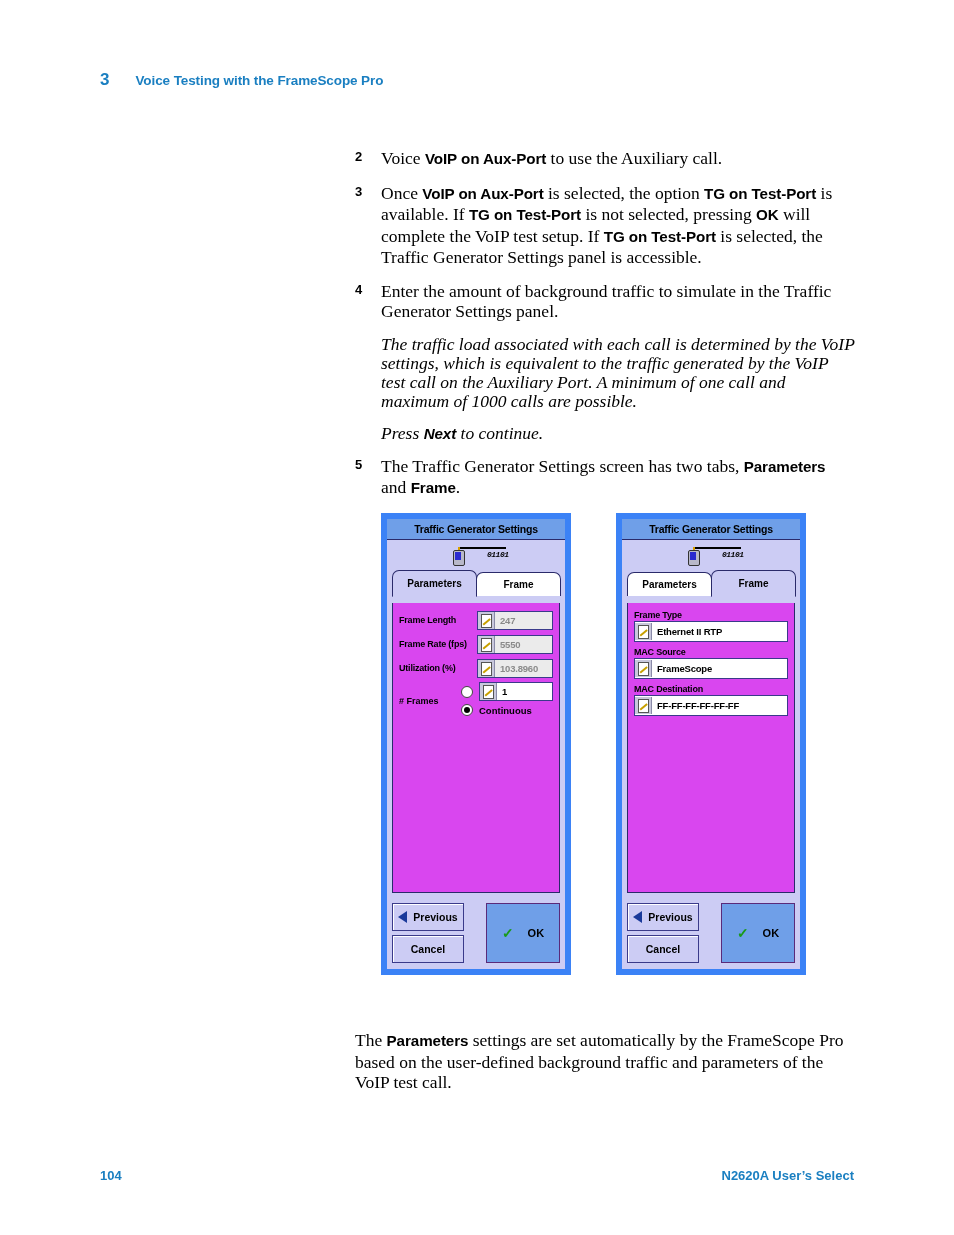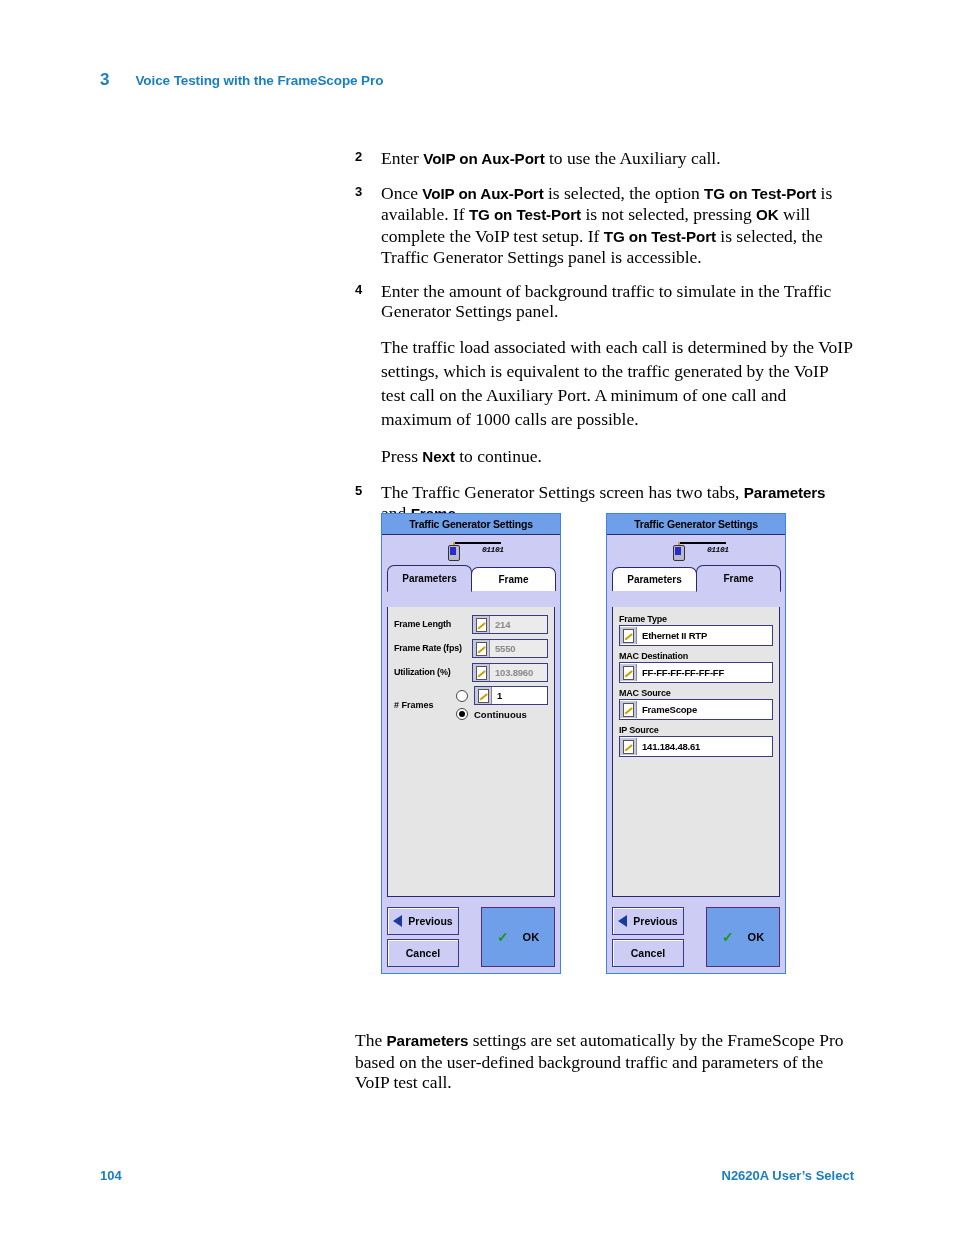--- a/index.html
+++ b/index.html
@@ -60,44 +60,45 @@
     padding-top: 1px;
   }
   .step-body {
     font-size: 17.5px;
     line-height: 20.5px;
     color: #000;
     flex: 1;
   }
   .para {
     font-size: 17.5px;
-    line-height: 24px;
+    line-height: 19px;
     color: #000;
     margin-left: 26px;
     margin-bottom: 13px;
+    font-style: italic;
   }
   b.ui {
     font-family: "Liberation Sans", sans-serif;
     font-weight: bold;
     font-size: 15.2px;
     letter-spacing: -0.1px;
   }
 
   
   .shots {
     position: absolute;
     left: 381px;
     top: 513px;
     display: flex;
     gap: 45px;
   }
   .device {
     width: 178px;
     background: #ccccf4;
-    border: 1px solid #3b82f6;
+    border: 6px solid #3b82f6;
     display: flex;
     flex-direction: column;
     font-family: "Liberation Sans", sans-serif;
   }
   .title-bar {
     background: #6f9fe8;
     border-bottom: 1px solid #2a2a6a;
     color: #000;
     font-size: 10.5px;
     font-weight: bold;
@@ -187,22 +188,22 @@
     background: #ccccf4;
     border-bottom: 1px solid #ccccf4;
     margin-bottom: -1px;
     z-index: 3;
   }
   .tab.inactive {
     background: #ffffff;
     margin-top: 2px;
   }
   .tab-pane {
-    margin: 16px 5px 6px;
-    background: #e5e5e5;
+    margin: 7px 5px 6px;
+    background: #d946ef;
     border: 1px solid #2a2a6a;
     border-top: none;
     flex: 1;
     padding: 7px 6px 6px;
     min-height: 290px;
     box-sizing: border-box;
   }
 
   
   .prow {
@@ -393,21 +394,21 @@
 
 <div class="page-header">
   <span class="chapter-num">3</span>
   <span class="chapter-title">Voice Testing with the FrameScope Pro</span>
 </div>
 
 <div class="content">
 
   <div class="step">
     <div class="step-num">2</div>
-    <div class="step-body"><span>Enter </span><b class="ui">VoIP on Aux-Port</b><span> to use the Auxiliary call.</span></div>
+    <div class="step-body"><span>Voice </span><b class="ui">VoIP on Aux-Port</b><span> to use the Auxiliary call.</span></div>
   </div>
 
   <div class="step">
     <div class="step-num">3</div>
     <div class="step-body"><span>Once </span><b class="ui">VoIP on Aux-Port</b><span> is selected, the option </span><b class="ui">TG on Test-Port</b><span> is available. If </span><b class="ui">TG on Test-Port</b><span> is not selected, pressing </span><b class="ui">OK</b><span> will complete the VoIP test setup. If </span><b class="ui">TG on Test-Port</b><span> is selected, the Traffic Generator Settings panel is accessible.</span></div>
   </div>
 
   <div class="step">
     <div class="step-num">4</div>
     <div class="step-body">Enter the amount of background traffic to simulate in the Traffic Generator Settings panel.</div>
@@ -447,21 +448,21 @@
         <span>Frame</span>
       </div>
     </div>
 
     <div class="tab-pane">
 
       <div class="prow">
         <div class="plabel">Frame Length</div>
         <div class="field readonly">
           <div class="ed-icon"></div>
-          <div class="fval dim">214</div>
+          <div class="fval dim">247</div>
         </div>
       </div>
 
       <div class="prow">
         <div class="plabel">Frame Rate (fps)</div>
         <div class="field readonly">
           <div class="ed-icon"></div>
           <div class="fval dim">5550</div>
         </div>
       </div>
@@ -536,42 +537,35 @@
 
       <div class="fgroup">
         <div class="fglabel">Frame Type</div>
         <div class="fgfield">
           <div class="ed-icon"></div>
           <div class="fval">Ethernet II RTP</div>
         </div>
       </div>
 
       <div class="fgroup">
+        <div class="fglabel">MAC Source</div>
+        <div class="fgfield">
+          <div class="ed-icon"></div>
+          <div class="fval">FrameScope</div>
+        </div>
+      </div>
+
+      <div class="fgroup">
         <div class="fglabel">MAC Destination</div>
         <div class="fgfield">
           <div class="ed-icon"></div>
           <div class="fval">FF-FF-FF-FF-FF-FF</div>
         </div>
       </div>
 
-      <div class="fgroup">
-        <div class="fglabel">MAC Source</div>
-        <div class="fgfield">
-          <div class="ed-icon"></div>
-          <div class="fval">FrameScope</div>
-        </div>
-      </div>
-
-      <div class="fgroup">
-        <div class="fglabel">IP Source</div>
-        <div class="fgfield">
-          <div class="ed-icon"></div>
-          <div class="fval">141.184.48.61</div>
-        </div>
-      </div>
 
 
     </div>
 
     <div class="btn-area">
       <div class="btn-col">
         <div class="btn">
           <span class="tri-left"></span>
           <span>Previous</span>
         </div>

